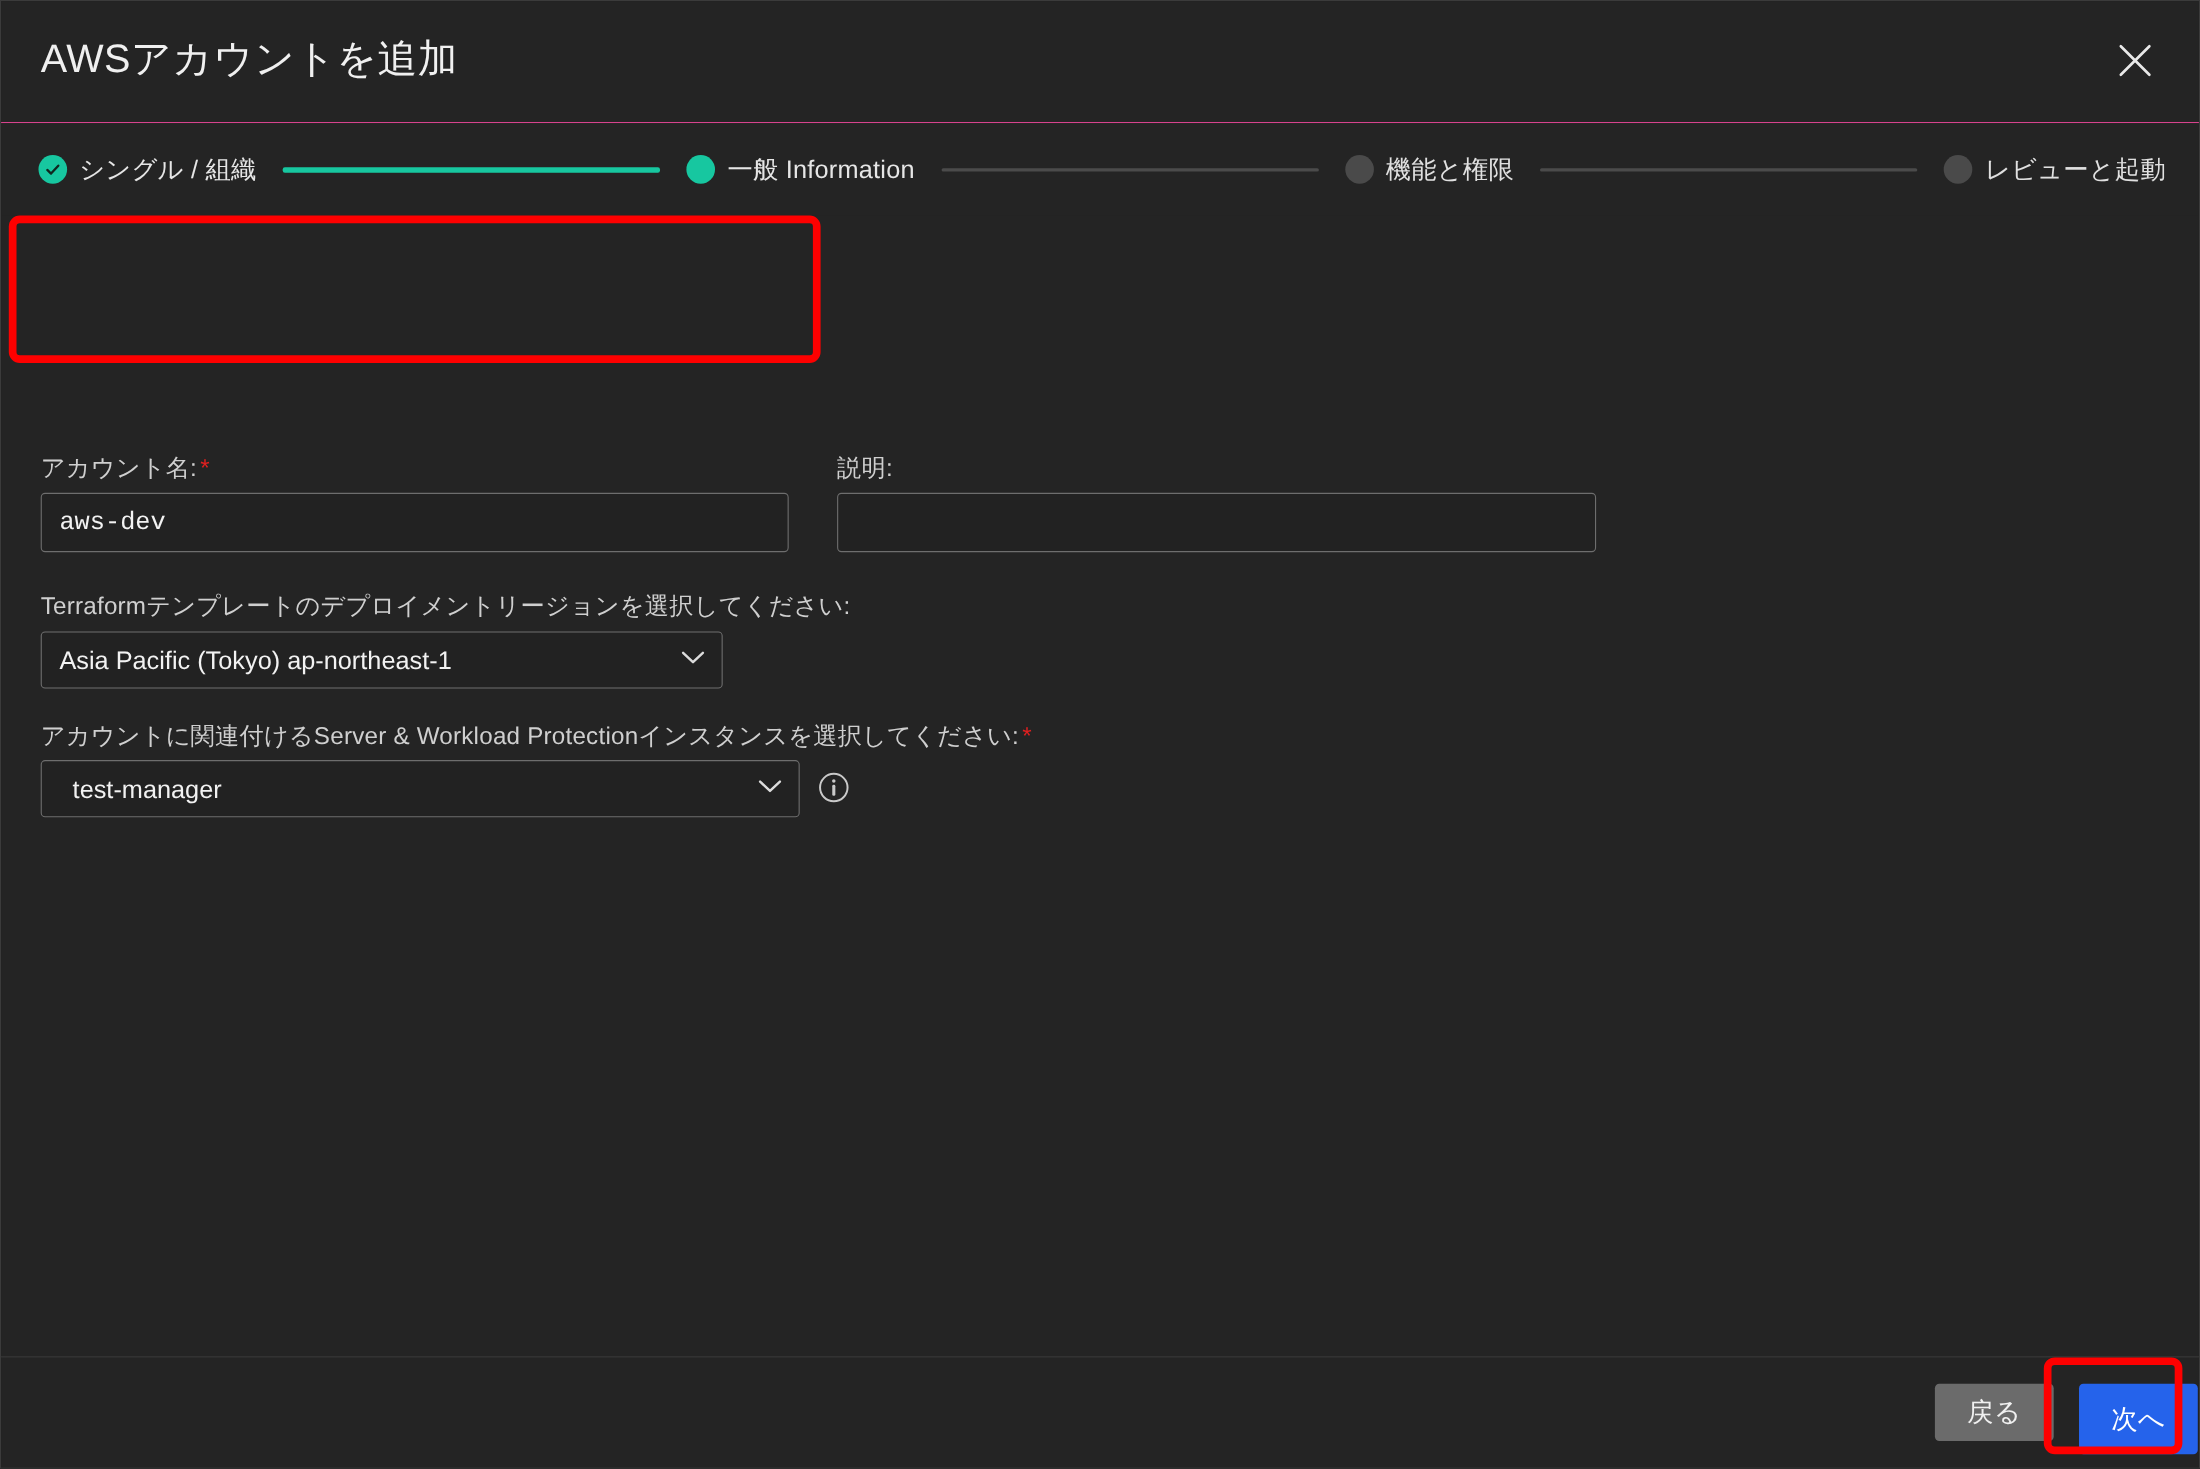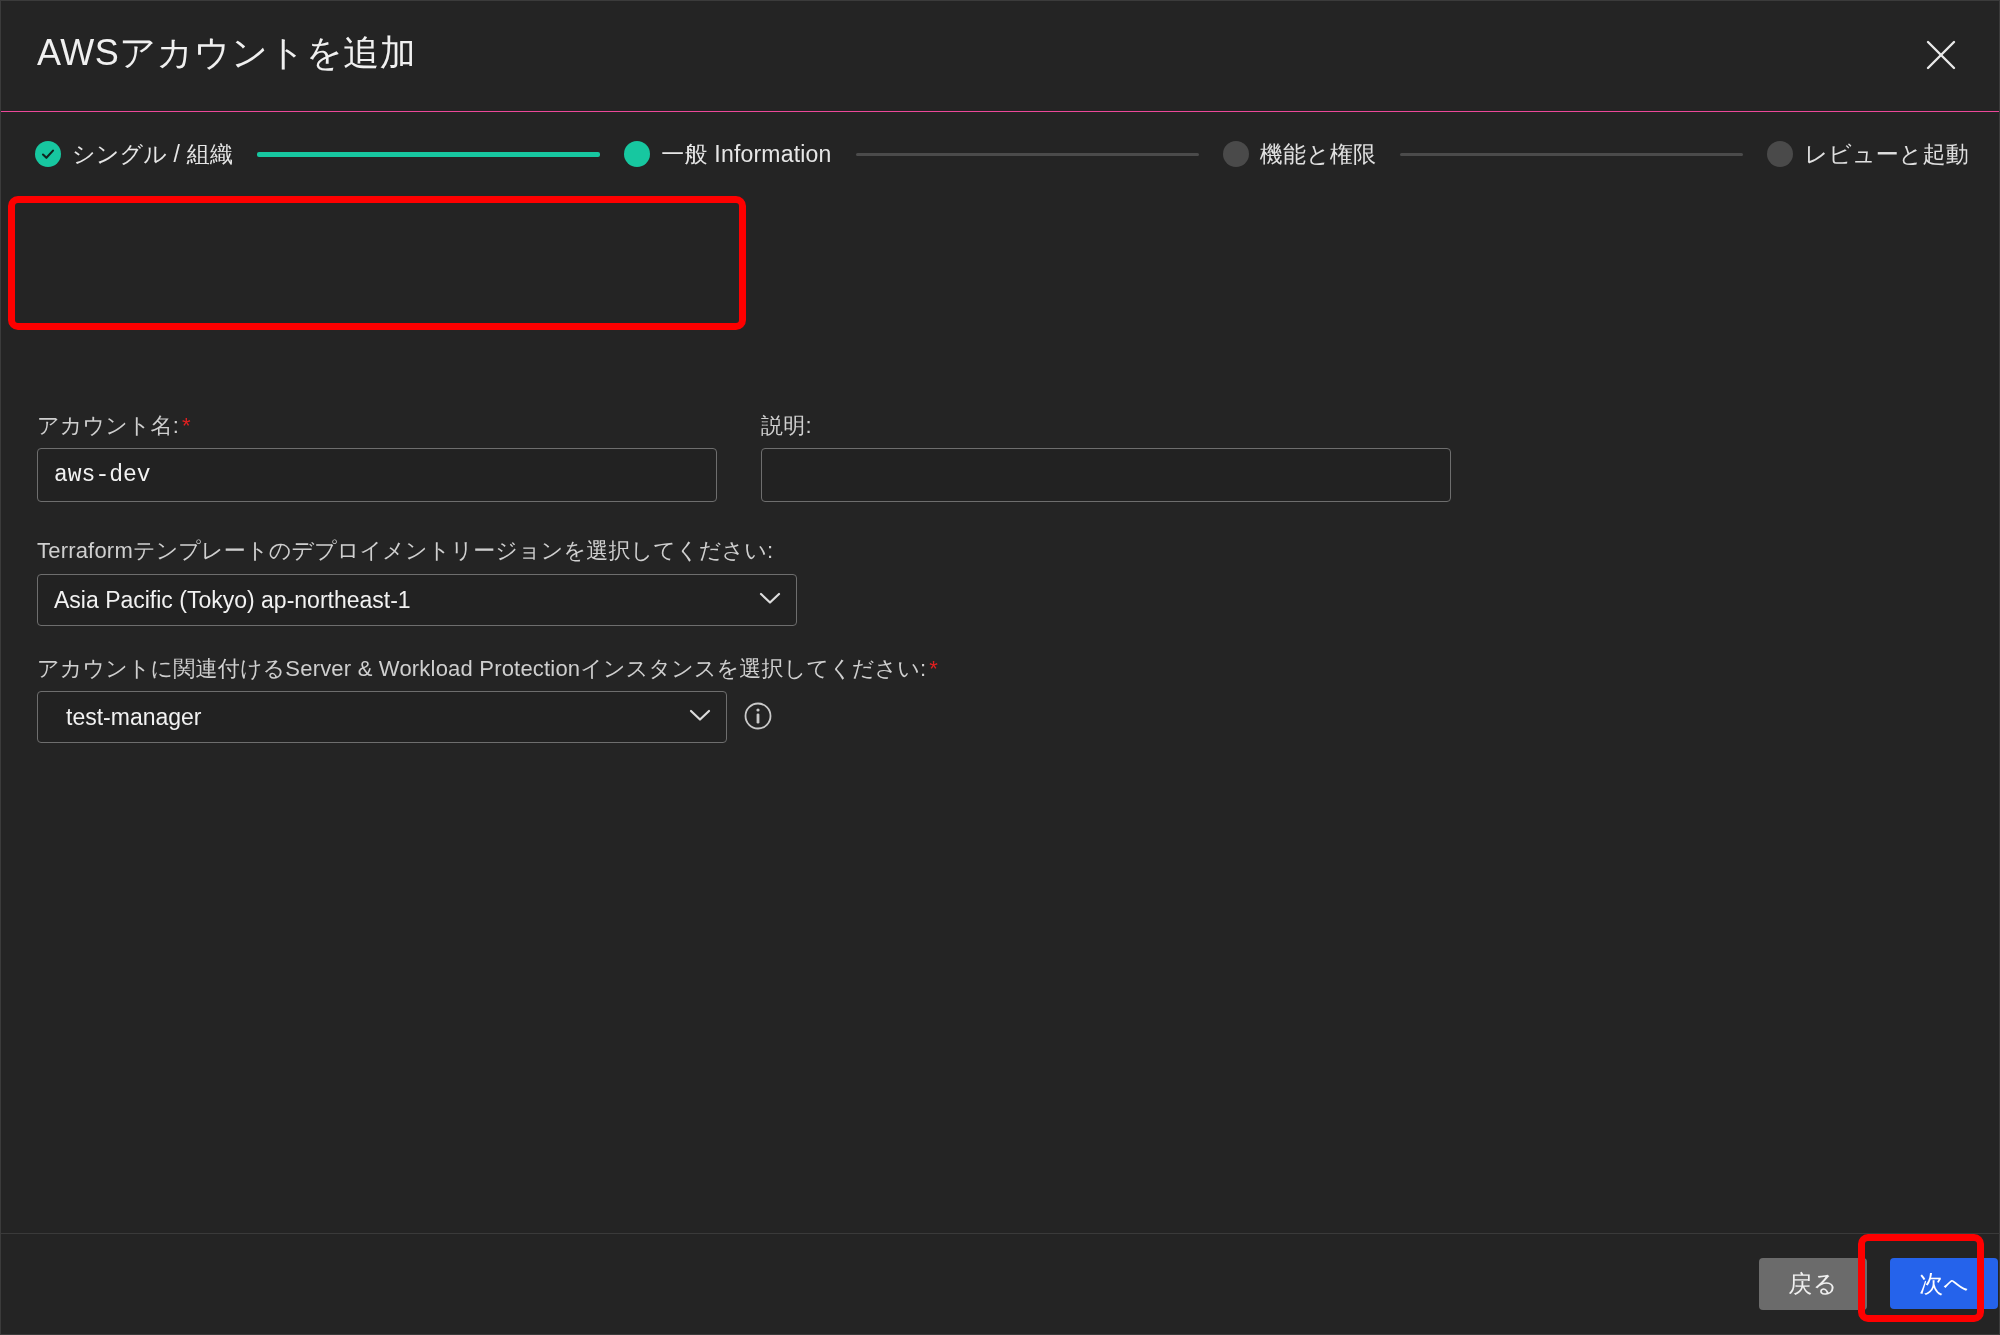--- a/index.html
+++ b/index.html
@@ -157,21 +157,21 @@
     pointer-events: none;
   }
 
   
   .f-acct-label { position:absolute; left:36px;  top:215px; }
   .f-acct-input { position:absolute; left:36px;  top:252px; width:680px; height:54px; line-height:52px; }
   .f-desc-label { position:absolute; left:760px; top:215px; }
   .f-desc-input { position:absolute; left:760px; top:252px; width:690px; height:54px; line-height:52px; }
 
   .f-region-label { position:absolute; left:36px; top:340px; }
-  .f-region-sel   { position:absolute; left:36px; top:378px; width:760px; }
+  .f-region-sel   { position:absolute; left:36px; top:378px; width:620px; }
   .f-region-sel .sel-input { height:52px; }
 
   .f-inst-label { position:absolute; left:36px; top:458px; }
   .f-inst-sel   { position:absolute; left:36px; top:495px; width:690px; }
   .f-inst-sel .sel-input { height:52px;padding-left:28px; }
   .info-icon {
     position:absolute; left:742px; top:505px;
     width:30px; height:30px;
     cursor:pointer;
   }
@@ -198,21 +198,21 @@
     top: 24px;
     width: 108px;
     height: 52px;
     background: #6b6b6b;
     color: #f0f0f0;
   }
   .btn-next {
     right: 1px;
     top: 24px;
     width: 108px;
-    height: 51px;
+    height: 64px;
     background: #2563eb;
     color: #ffffff;
   }
 
   
   .redbox {
     position: absolute;
     border: 7px solid #fe0000;
     border-radius: 10px;
     box-sizing: border-box;

